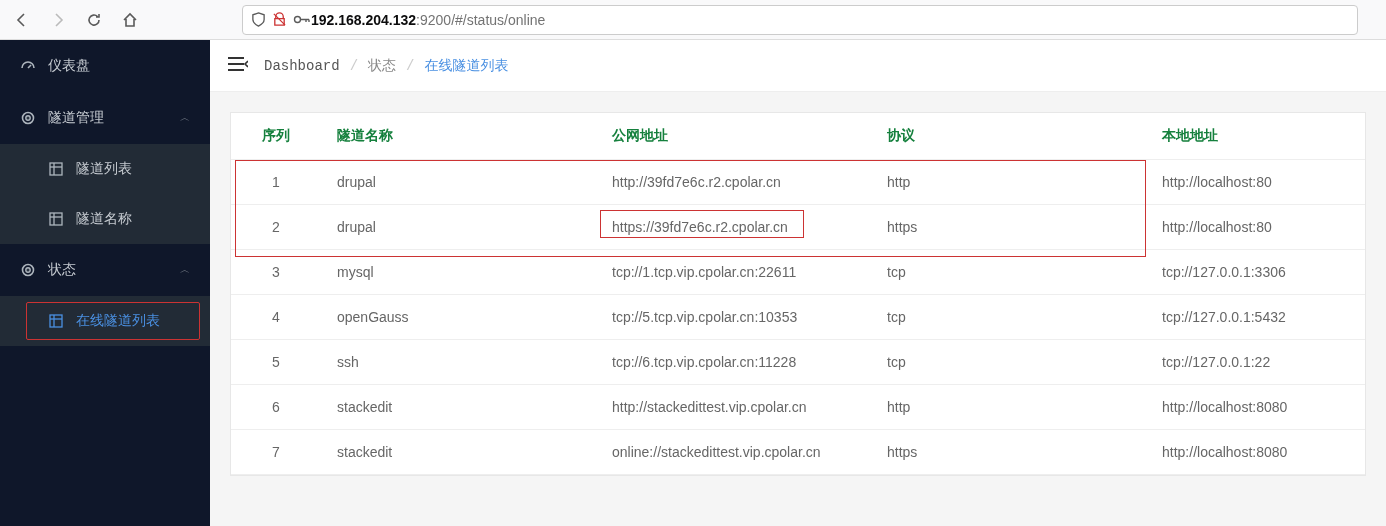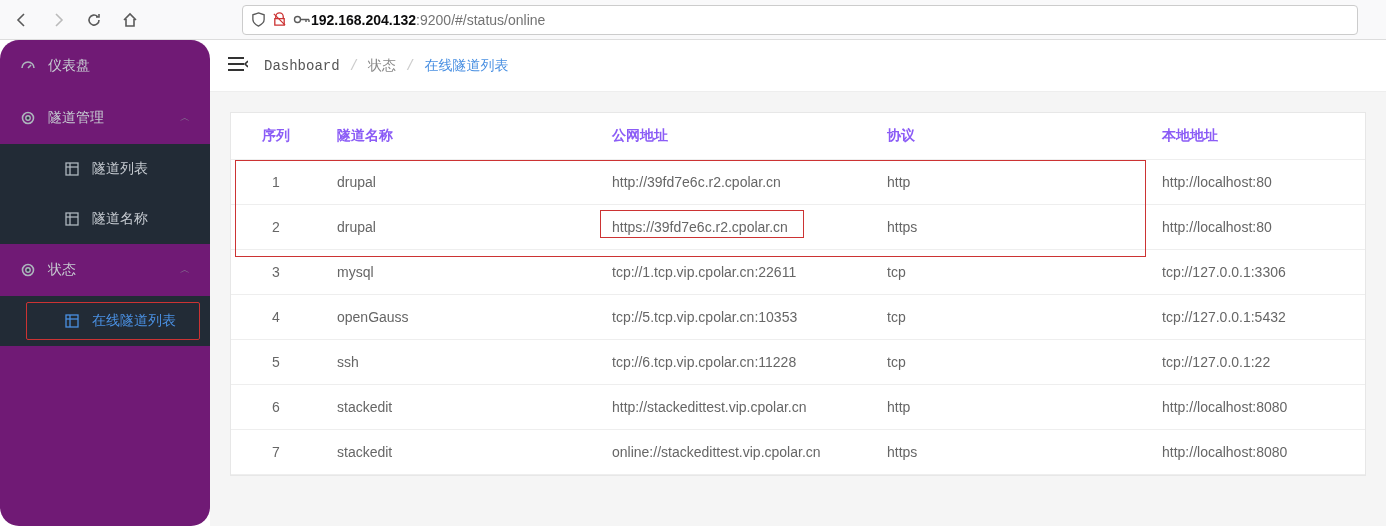--- a/index.html
+++ b/index.html
@@ -10,42 +10,42 @@
     .nav-btn { width: 28px; height: 28px; display: flex; align-items: center; justify-content: center; color: #5a5a5a; border-radius: 4px; }
     .nav-btn.disabled { color: #bbb; }
     .url-bar { flex: 1; height: 30px; background: #fff; border: 1px solid #ccc; border-radius: 4px; display: flex; align-items: center; padding: 0 8px; margin-left: 90px; margin-right: 20px; }
     .url-icons { display: flex; gap: 6px; align-items: center; color: #5a5a5a; }
     .url-text { flex: 1; font-size: 14px; color: #333; }
     .url-text .host { font-weight: 600; color: #0c0c0d; }
     .url-text .path { color: #737373; }
     
     
     .app { display: flex; height: calc(100% - 40px); }
-    .sidebar { width: 210px; background: #701a75; color: #adb5bd; display: flex; flex-direction: column; padding-top: 0; border-radius: 19px; }
+    .sidebar { width: 210px; background: #0f172a; color: #adb5bd; display: flex; flex-direction: column; padding-top: 0; }
     .side-item { display: flex; align-items: center; padding: 0 20px; height: 52px; gap: 12px; cursor: pointer; font-size: 14px; color: #c6cbd1; }
     .side-item .icon { width: 16px; height: 16px; display: flex; align-items: center; justify-content: center; }
     .side-item.group { font-weight: 400; }
-    .side-item.sub { padding-left: 64px; height: 50px; background: #222b36; text-align: right; }
+    .side-item.sub { padding-left: 48px; height: 50px; background: #222b36; text-align: right; }
     .side-item.sub.active { color: #4a90e2; position: relative; }
     .side-item.sub.active::after { content: ""; position: absolute; left: 26px; top: 6px; right: 10px; bottom: 6px; border: 1.5px solid #c33; border-radius: 2px; pointer-events: none; }
     .side-item .chev { margin-left: auto; font-size: 10px; color: #8a919a; }
     
     .content { flex: 1; background: #f5f5f5; overflow: hidden; }
     .topbar { height: 52px; background: #fff; display: flex; align-items: center; padding: 0 18px; gap: 16px; border-bottom: 1px solid #eee; }
     .menu-toggle { color: #333; }
     .breadcrumb { display: flex; align-items: center; gap: 10px; font-size: 14px; font-family: Liberation Mono, monospace; }
     .breadcrumb .sep { color: #ccc; }
     .breadcrumb .dash { color: #555; }
     .breadcrumb .mid { color: #888; }
     .breadcrumb .cur { color: #4a90e2; }
     
     .table-wrap { margin: 20px; background: #fff; border: 1px solid #e7e7e7; }
     table { width: 100%; border-collapse: collapse; }
     th, td { text-align: left; padding: 14px 16px; font-size: 14px; border-bottom: 1px solid #eee; }
-    th { font-weight: 600; color: #8b5cf6; }
+    th { font-weight: 600; color: #15803d; }
     td { color: #666; }
     .col-seq { width: 90px; text-align: center; }
     .col-name { width: 275px; }
     .col-public { width: 275px; }
     .col-proto { width: 275px; }
     
     .hl-rows { position: relative; }
     .hl-outer { position: absolute; border: 1.5px solid #c33; pointer-events: none; }
     .hl-inner { position: absolute; border: 1.5px solid #c33; pointer-events: none; }
   </style>

